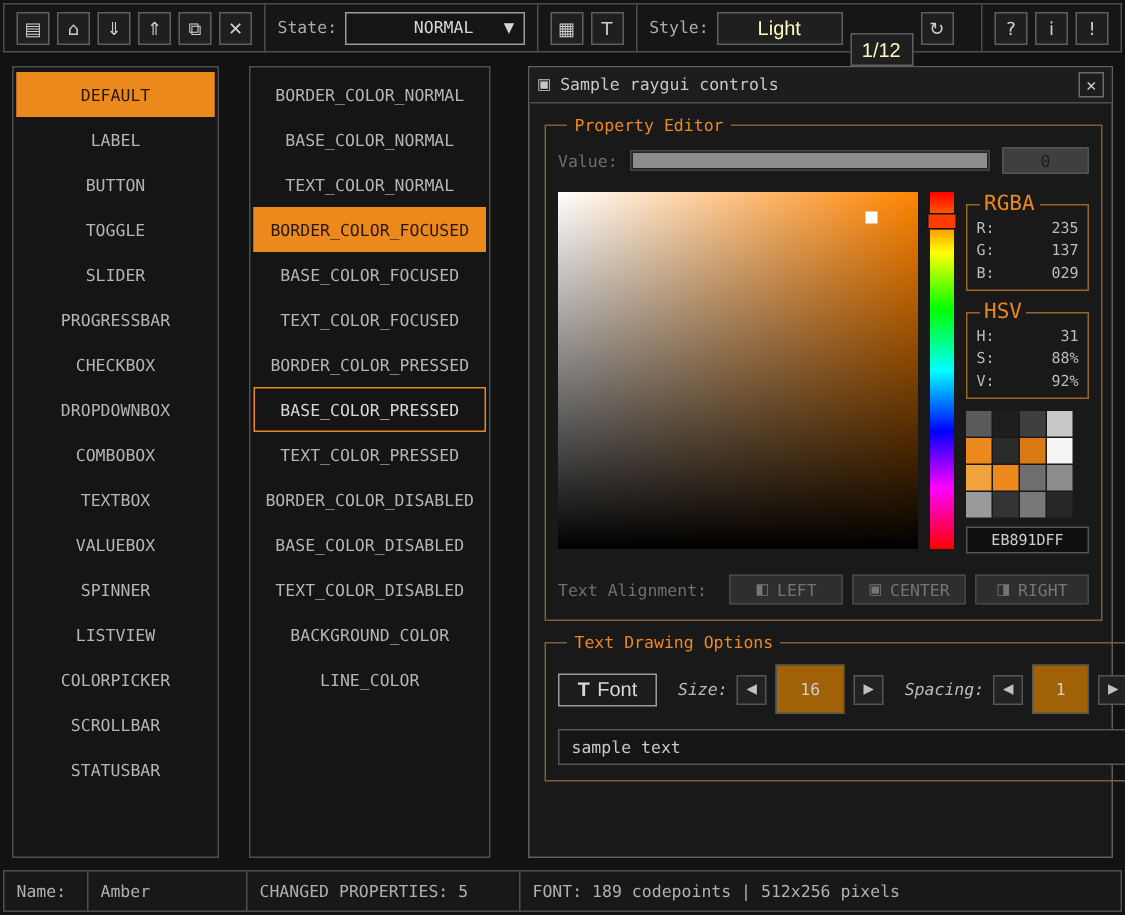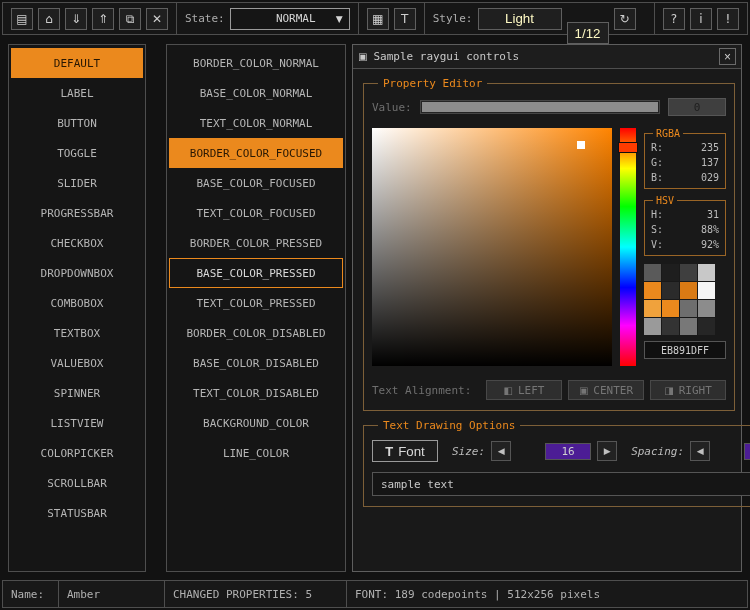--- a/index.html
+++ b/index.html
@@ -22,40 +22,40 @@
               font-family: "DejaVu Sans", sans-serif; }
   .wide-btn { height: 22px; border: 1px solid #5f5f5f; background: #1f1f1f; color: #fef9c3;
               display: flex; align-items: center; justify-content: center; cursor: pointer; }
   .btn-style-name { width: 84px; }
   .btn-style-page { width: 42px; margin-top: 29px; }
   .spacer { flex: 1; }
 
   
   .panel { position: absolute; top: 44px; bottom: 38px; border: 1px solid #4e4e4e; background: #151515; padding-top: 3px; }
   .controls-panel { left: 8px; width: 138px; }
-  .props-panel { left: 166px; width: 180px; }
+  .props-panel { left: 166px; width: 161px; }
   .list-item { height: 30px; margin: 0 2px; display: flex; align-items: center; justify-content: center;
                color: #b5b5b5; cursor: pointer; border: 1px solid transparent; }
   .list-item.sel, .list-item.focus { background: #eb891d; color: #271703; border-color: #eb891d; }
   .list-item.pressed { border-color: #eb891d; color: #d8d8d8; }
 
   
   .window { position: absolute; left: 352px; right: 8px; top: 44px; bottom: 38px;
             border: 1px solid #5e5e5e; background: #191919; }
   .titlebar { height: 24px; border-bottom: 1px solid #4e4e4e; background: #1d1d1d;
               display: flex; align-items: center; padding: 0 5px; gap: 6px; }
   .titlebar .win-icon { font-family: "DejaVu Sans", sans-serif; font-size: 10px; color: #c8c8c8; }
   .titlebar .title { flex: 1; color: #c8c8c8; }
   .close-btn { width: 17px; height: 17px; border: 1px solid #6a6a6a; background: #1d1d1d; color: #cfcfcf;
                display: flex; align-items: center; justify-content: center; cursor: pointer; font-size: 12px; }
 
   fieldset { border: 1px solid #7d5f38; margin: 8px 10px 0 10px; padding: 6px 8px 10px 8px; }
   legend { color: #eb891d; padding: 0 5px; margin-left: 6px; }
   fieldset.mini { border-color: #9a6526; margin: 0; padding: 1px 6px 3px 6px; }
-  fieldset.mini legend { font-size: 10px; margin-left: 2px; padding: 0 3px; }
+  fieldset.mini legend { font-size: 14px; margin-left: 2px; padding: 0 3px; }
 
   .value-row { display: flex; align-items: center; gap: 8px; margin-top: 2px; }
   .dis-label { color: #6f6f6f; }
   .slider { flex: 1; height: 14px; border: 1px solid #454545; background: #242424; position: relative; }
   .slider-fill { position: absolute; inset: 1px; background: #8c8c8c; }
   .value-box { width: 58px; height: 18px; background: #3f3f3f; border: 1px solid #555;
                display: flex; align-items: center; justify-content: center; color: #1e1e1e; }
 
   .picker-row { display: flex; gap: 8px; margin-top: 12px; }
   .sv-square { width: 240px; height: 238px; position: relative;
@@ -80,22 +80,22 @@
   .align-btn .g { font-family: "DejaVu Sans", sans-serif; font-size: 10px; }
 
   .tdo-row { display: flex; align-items: center; gap: 6px; margin-top: 2px; }
   .font-btn { width: 66px; height: 22px; border: 1px solid #9a9a9a; background: #1c1c1c; color: #d8d8d8;
               display: flex; align-items: center; justify-content: center; gap: 5px; cursor: pointer; }
   .font-btn .big-t { font-size: 13px; font-weight: bold; }
   .mini-label { color: #bcbcbc; margin-left: 8px; font-style: italic; }
   .arrow-btn { width: 20px; height: 20px; border: 1px solid #555; background: #222; color: #c0c0c0;
                display: flex; align-items: center; justify-content: center; cursor: pointer;
                font-family: "DejaVu Sans", sans-serif; font-size: 9px; }
-  .num-box { height: 17px; border: 1px solid #555; background: #4c1d95; color: #cfcfcf;
-             display: flex; align-items: center; justify-content: center; margin-left: 28px; }
+  .num-box { height: 33px; border: 1px solid #555; background: #a16207; color: #cfcfcf;
+             display: flex; align-items: center; justify-content: center; }
   .size-box { width: 46px; }
   .spacing-box { width: 38px; }
   .textbox { margin-top: 10px; height: 24px; border: 1px solid #555; background: #151515;
              display: flex; align-items: center; padding-left: 8px; color: #c8c8c8; cursor: text; }
 
   
   .statusbar { position: absolute; left: 2px; right: 2px; bottom: 2px; height: 28px;
                border: 1px solid #4e4e4e; background: #181818; display: flex; align-items: stretch; }
   .sb-cell { display: flex; align-items: center; padding: 0 8px; border-right: 1px solid #4e4e4e; color: #b0b0b0; }
   .sb-name { width: 56px; }

